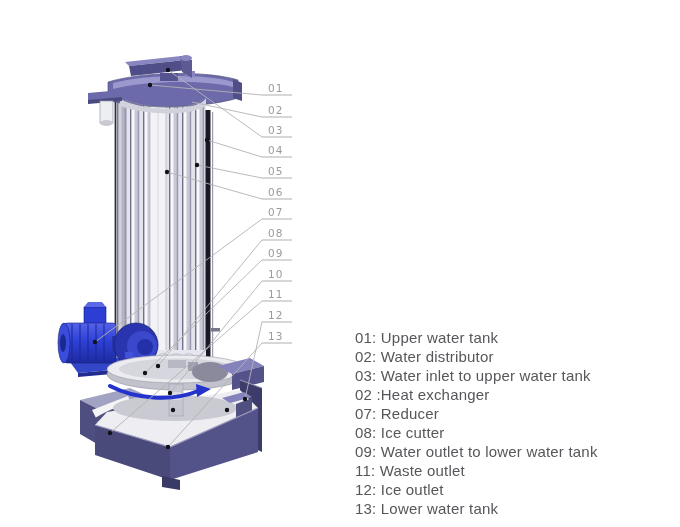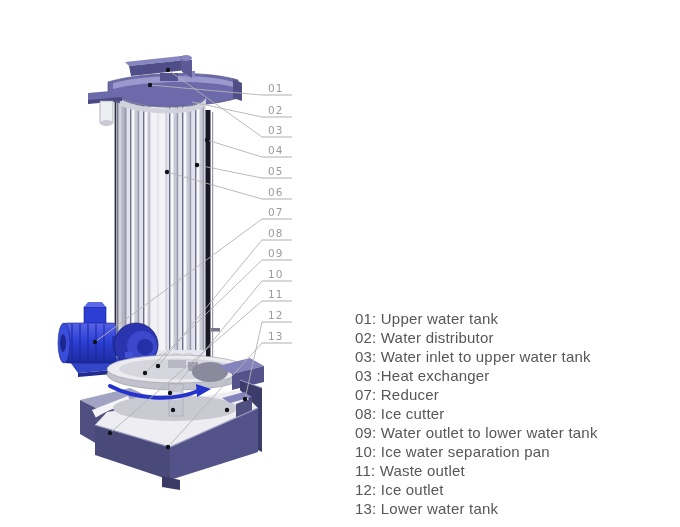--- a/index.html
+++ b/index.html
@@ -209,23 +209,22 @@
       <line class="uline" x1="262" y1="322" x2="292" y2="322"></line>
       <text class="callout-num" x="268" y="340">13</text>
       <line class="uline" x1="262" y1="343" x2="292" y2="343"></line>
     </g>
   </svg>
 
   <div class="legend">
     <div class="legend-item">01: Upper water tank</div>
     <div class="legend-item">02: Water distributor</div>
     <div class="legend-item">03: Water inlet to upper water tank</div>
-    <div class="legend-item">03 :Heat exchanger</div>
+    <div class="legend-item">02 :Heat exchanger</div>
     <div class="legend-item">07: Reducer</div>
     <div class="legend-item">08: Ice cutter</div>
     <div class="legend-item">09: Water outlet to lower water tank</div>
-    <div class="legend-item">10: Ice water separation pan</div>
     <div class="legend-item">11: Waste outlet</div>
     <div class="legend-item">12: Ice outlet</div>
     <div class="legend-item">13: Lower water tank</div>
   </div>
 
 </div>
 
 </body></html>

